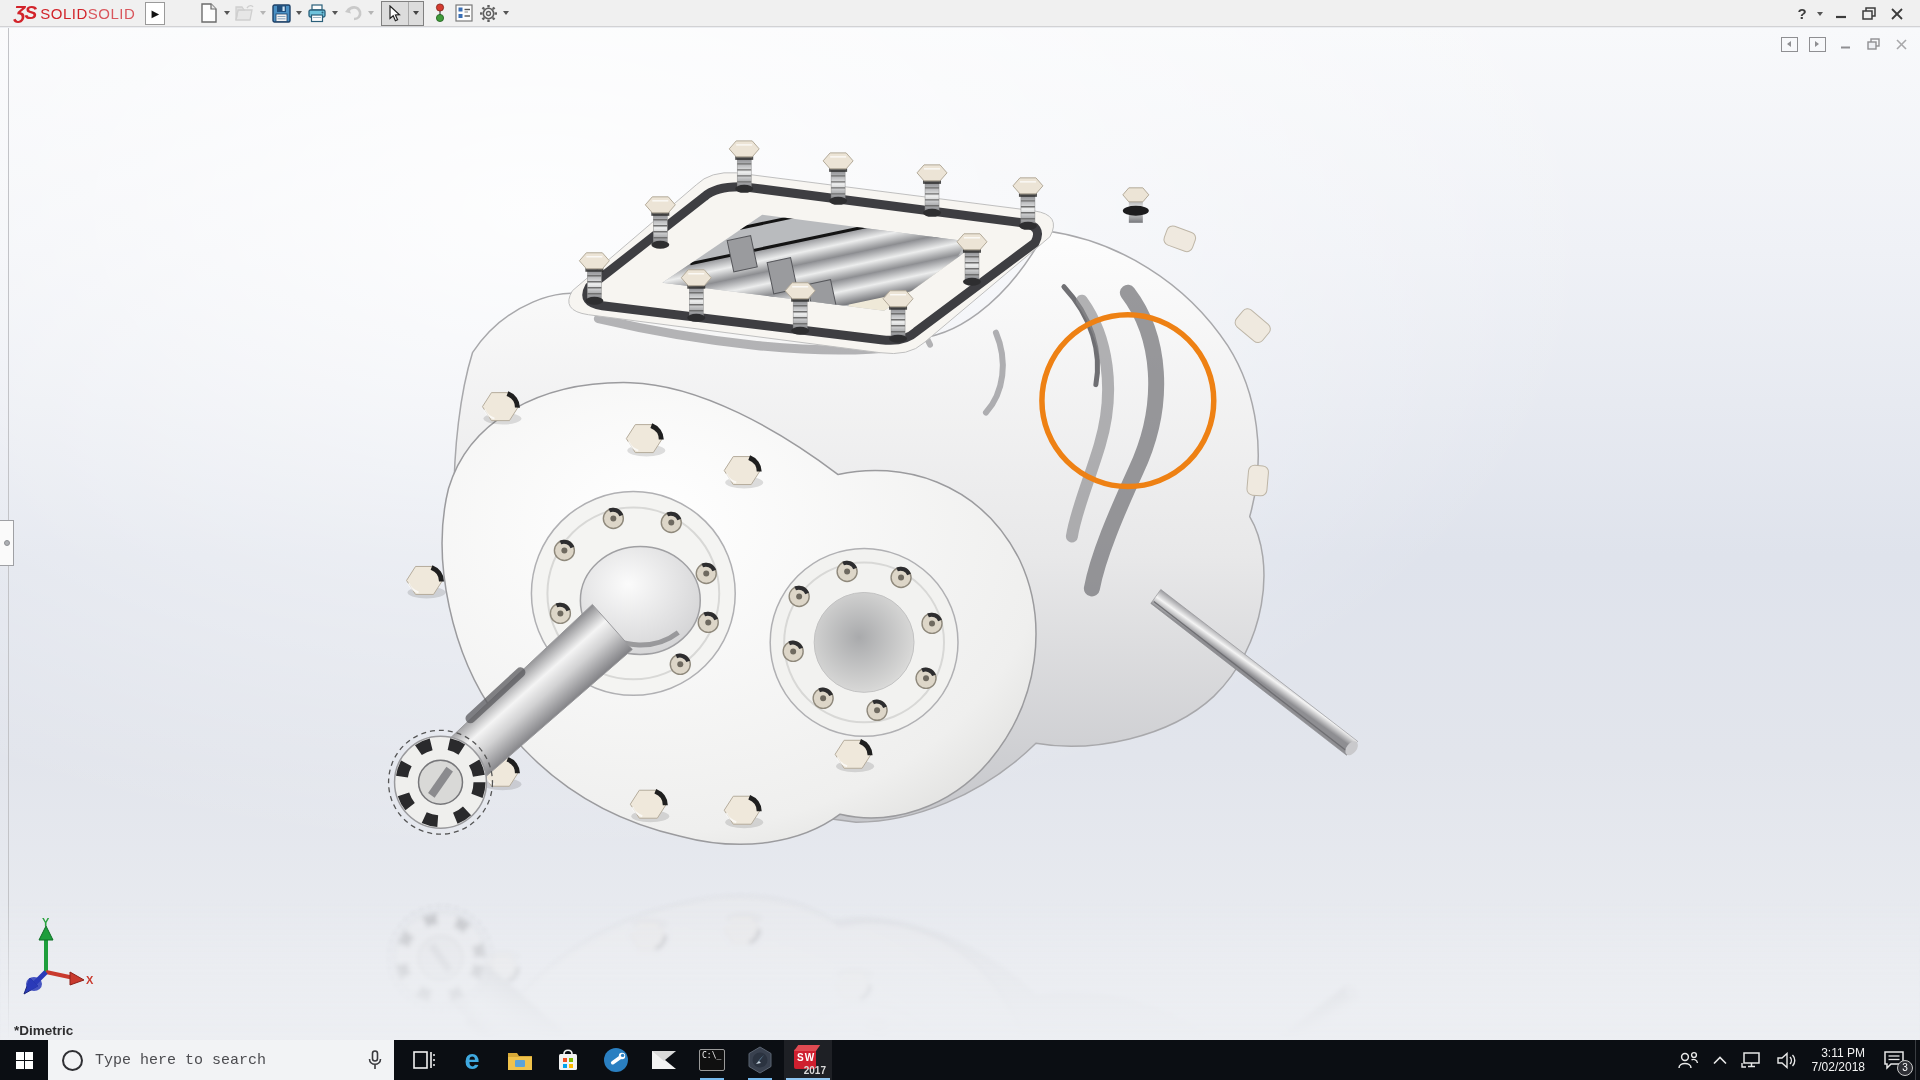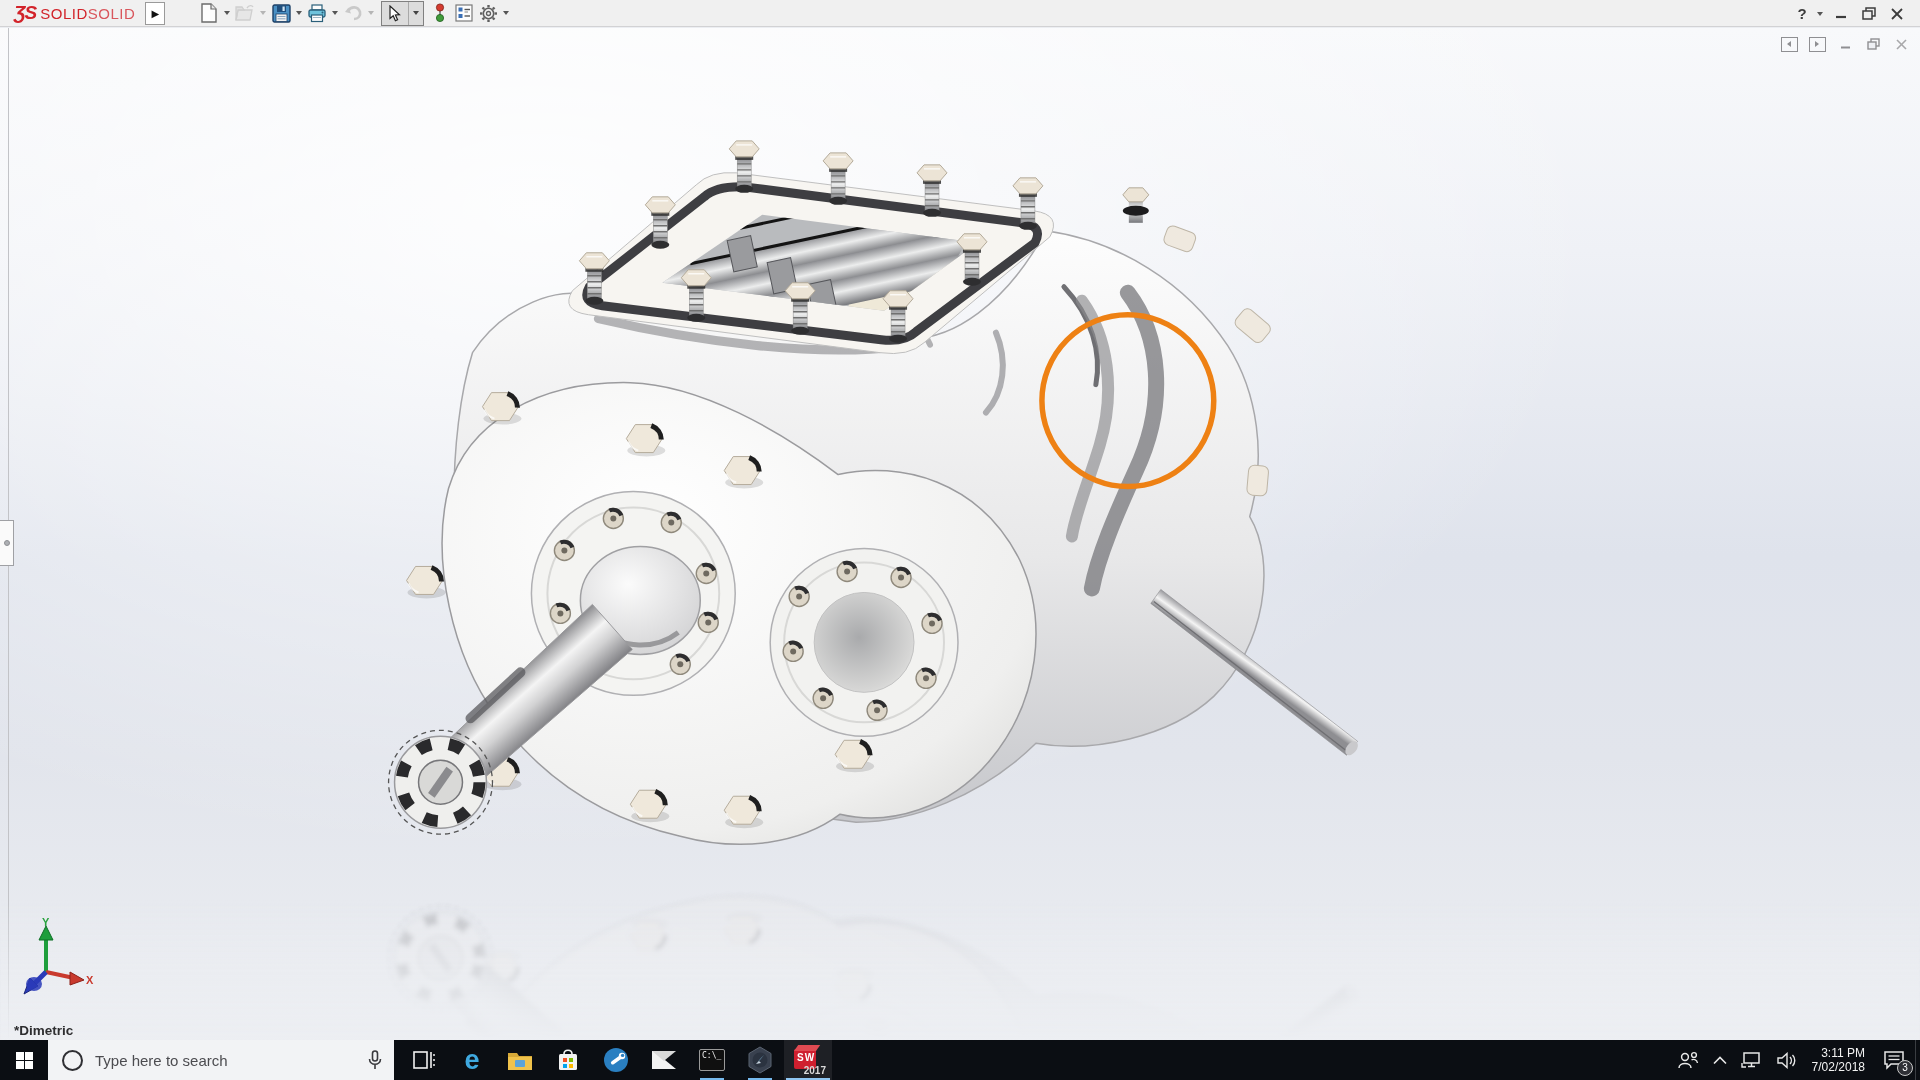--- a/index.html
+++ b/index.html
@@ -43,21 +43,21 @@
   .left-tab .dot { width:6px; height:6px; border-radius:50%; background:#aeb0b4; border:1px solid #8e9094; }
 
   .triad-svg { position:absolute; left:12px; bottom:38px; }
   .orientation { position:absolute; left:14px; bottom:2px; font-size:13.5px; font-weight:bold; color:#2e2e30; }
 
   
   .taskbar { position:absolute; bottom:0; left:0; width:1920px; height:40px; background:#0b0e13; display:flex; align-items:stretch; }
   .start { width:48px; height:40px; background:transparent; border:none; display:flex; align-items:center; justify-content:center; }
   .search { width:346px; height:40px; background:#f2f3f5; display:flex; align-items:center; }
   .cortana { width:21px; height:21px; border:2.5px solid #2f2f33; border-radius:50%; margin-left:14px; flex:none; }
-  .search input { flex:1; border:none; background:transparent; outline:none; font-size:15px; color:#3f3f42; padding-left:12px; font-family:Liberation Sans, sans-serif; }
+  .search input { flex:1; border:none; background:transparent; outline:none; font-size:15px; color:#3f3f42; padding-left:12px; font-family:Liberation Mono, monospace; }
   .search input::placeholder { color:#4c4c50; opacity:1; }
   .mic { margin-right:12px; flex:none; display:flex; }
   .apps { display:flex; align-items:stretch; margin-left:6px; }
   .app-btn { position:relative; width:48px; height:40px; background:transparent; border:none; display:flex; align-items:center; justify-content:center; }
   .app-btn .indicator { position:absolute; bottom:0; left:12px; right:12px; height:2px; background:#76b9ed; }
   .app-btn.active { background:rgba(255,255,255,.08); }
   .app-btn.active .indicator { left:2px; right:2px; background:#8fc6f2; }
   .edge-glyph { font-size:27px; font-weight:bold; color:#3fa9e0; line-height:1; }
   .cmd-box { width:26px; height:22px; background:#101010; border:1px solid #9a9a9a; border-radius:2px; color:#f2f2f2; font-family:"DejaVu Sans Mono",monospace; font-size:8px; line-height:10px; text-align:left; padding:1px 2px; }
   .sw-wrap { position:relative; width:30px; height:28px; }

